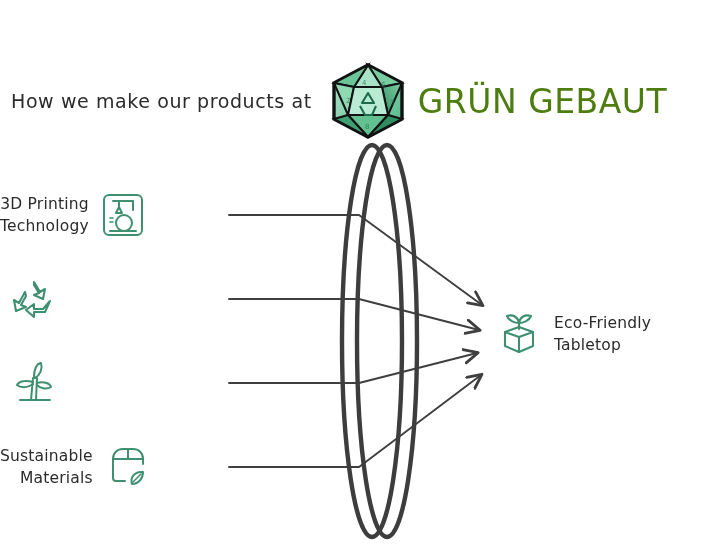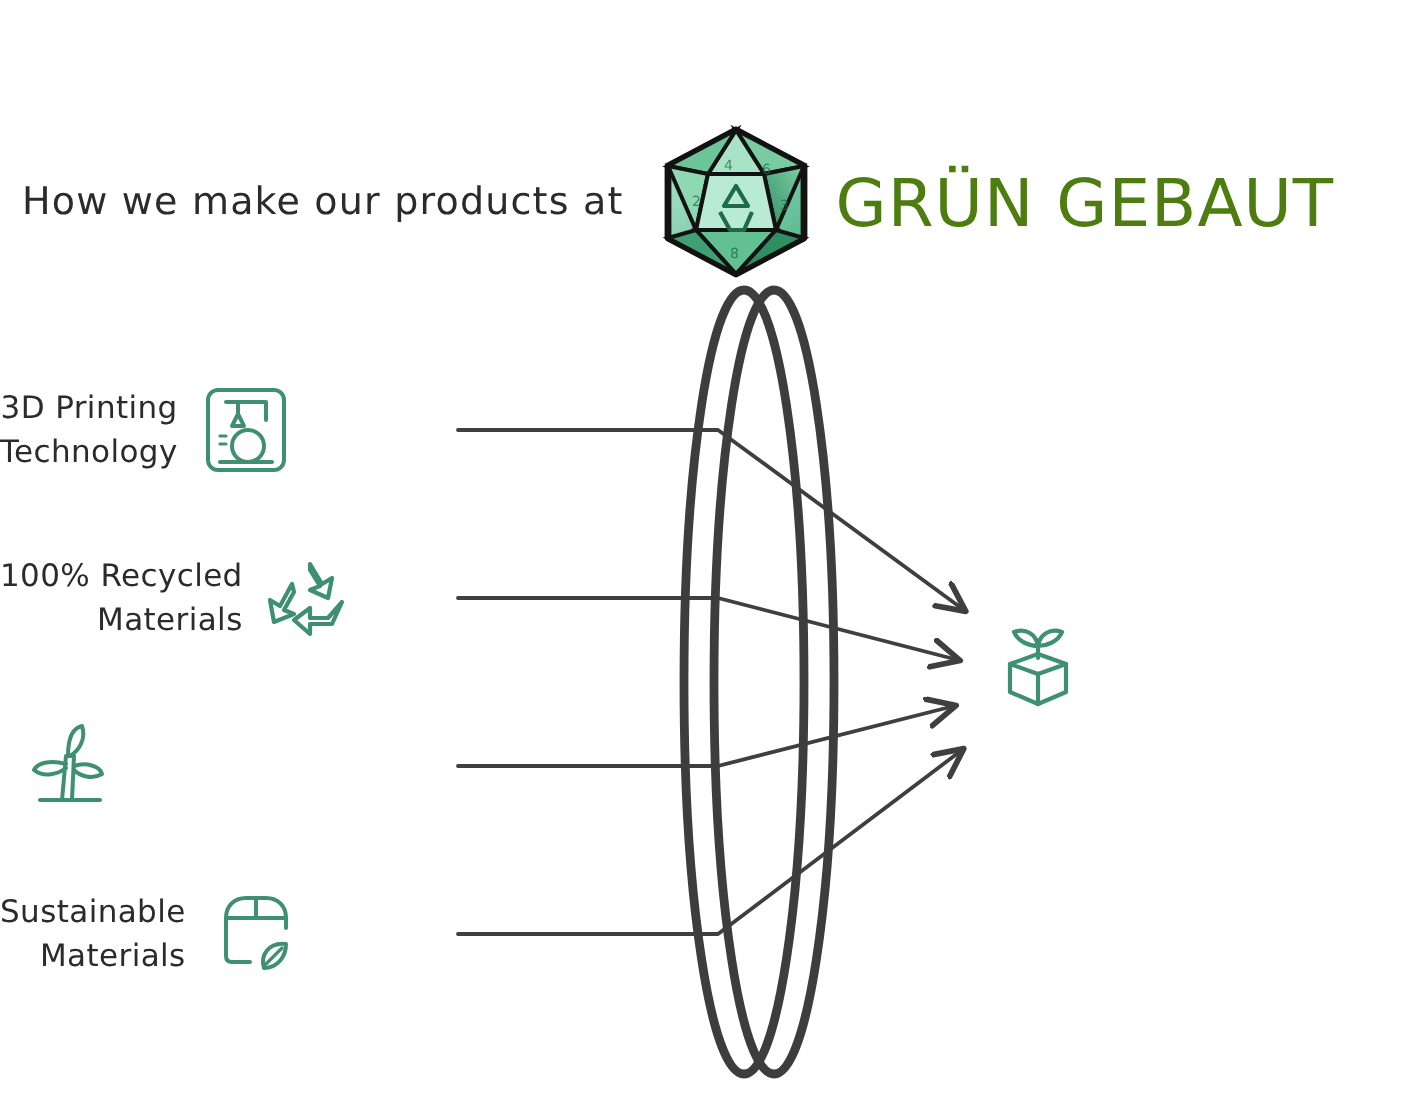--- a/index.html
+++ b/index.html
@@ -186,22 +186,20 @@
     <rect x="3" y="3" width="38" height="40" rx="5"></rect>
     <path d="M12 9 H32 V18"></path>
     <path d="M18 9 V15 L15 21 L21 21 L18 15"></path>
     <circle cx="23" cy="31" r="8"></circle>
     <path d="M9 39 H35"></path>
     <path d="M9 26 L12 26 M9 30 L12 30" stroke-width="1.6"></path>
   </svg>
 </div>
 
 <div class="input-row" style="top:269px">
-  <div class="input-label">100% Recycled
-Materials</div>
   <svg class="input-icon" viewBox="0 0 44 46" fill="none" stroke="#3f9070" stroke-width="2.1" stroke-linecap="round" stroke-linejoin="round">
     <path d="M22 6 L28 16 L33 13 L31 23 L22 19 L27 17 L22 9 Z"></path>
     <path d="M13 16 L7 27 L2 24 L4 35 L14 31 L9 29 L14 20 Z"></path>
     <path d="M38 25 L33 36 L22 36 L22 41 L14 34 L22 28 L22 33 L31 33 Z"></path>
   </svg>
 </div>
 
 <div class="input-row" style="top:353px">
   <svg class="input-icon" viewBox="0 0 44 46" fill="none" stroke="#3f9070" stroke-width="2" stroke-linecap="round" stroke-linejoin="round">
     <path d="M19 40 L21 18 L25 18 L24 40 Z"></path>
@@ -227,13 +225,15 @@
 
 <div class="output-row">
   <svg class="output-icon" viewBox="0 0 48 48" fill="none" stroke="#3f9070" stroke-width="2.1" stroke-linecap="round" stroke-linejoin="round">
     <path d="M24 19 V10"></path>
     <path d="M24 13 C20 13 14 11 12 6 C18 4 23 7 24 13 Z"></path>
     <path d="M24 13 C28 13 34 11 36 6 C30 4 25 7 24 13 Z"></path>
     <path d="M10 22 L24 27 L38 22 L24 17 Z"></path>
     <path d="M10 22 V36 L24 42 V27"></path>
     <path d="M38 22 V36 L24 42"></path>
   </svg>
+  <div class="output-label">Eco-Friendly
+Tabletop</div>
 </div>
 
 </body></html>

